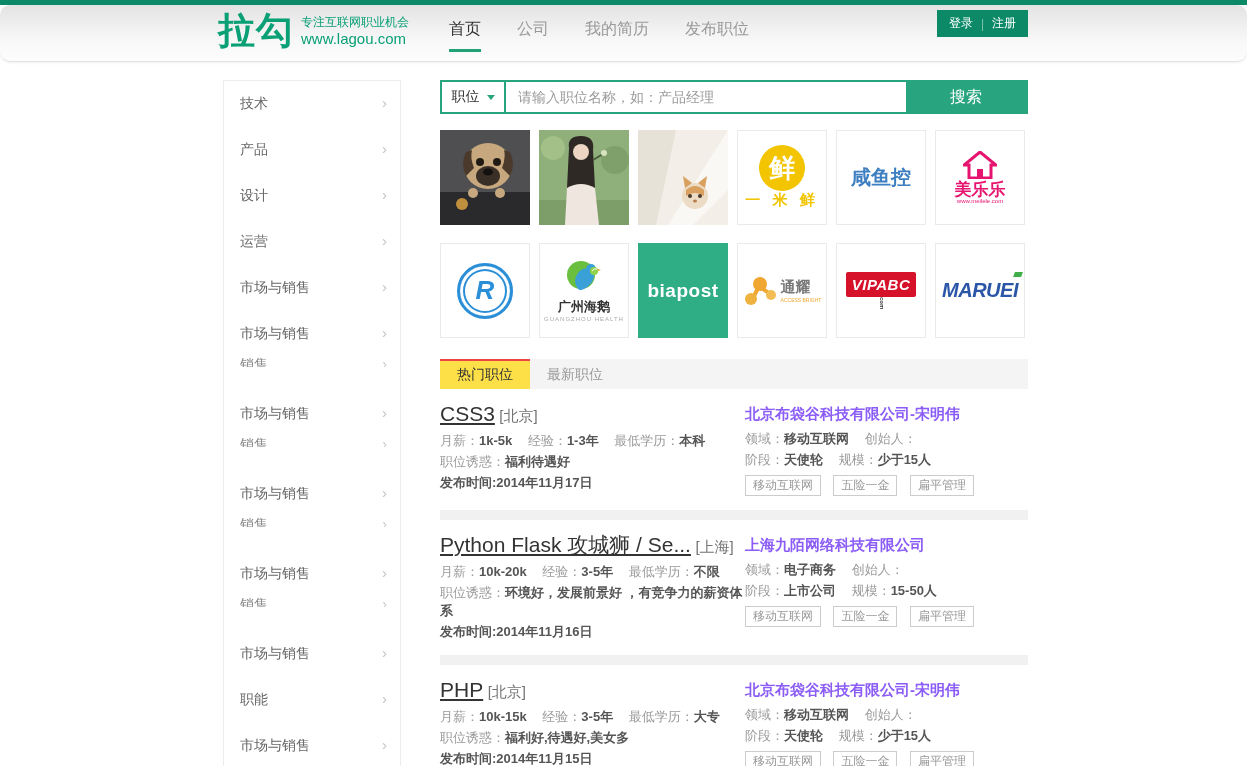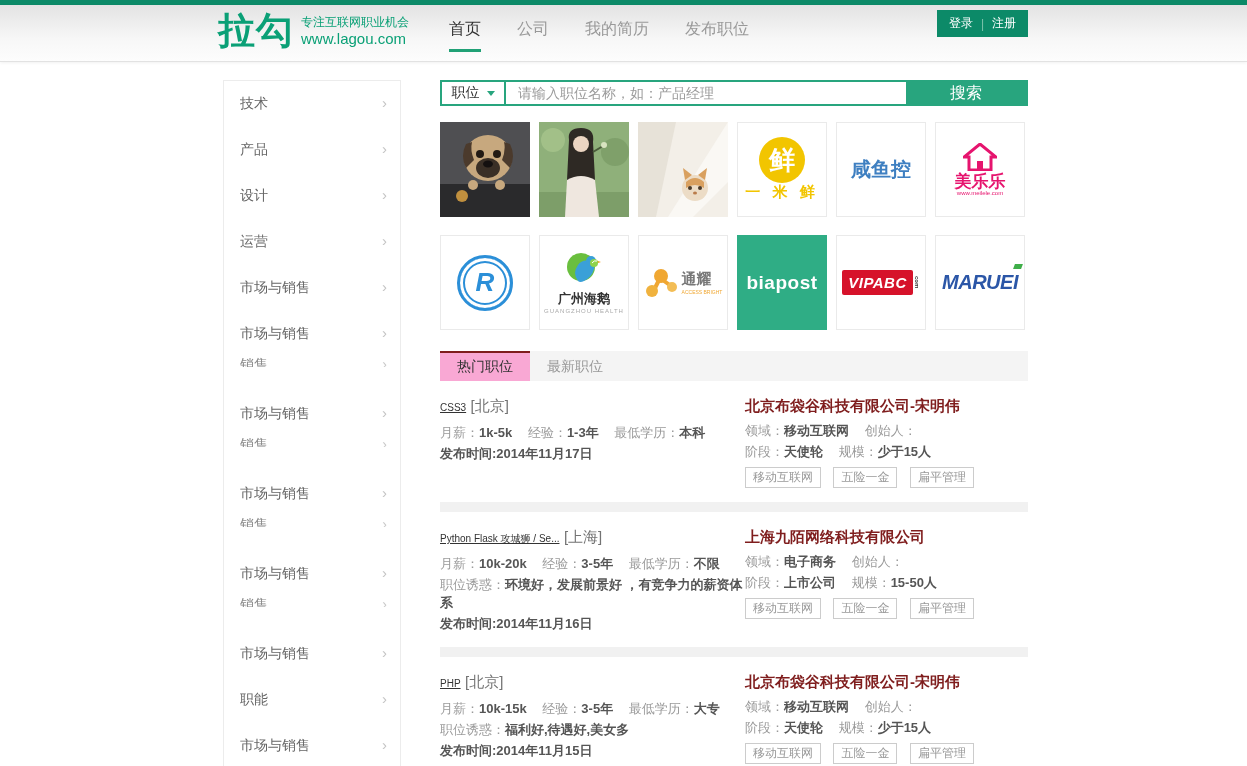--- a/index.html
+++ b/index.html
@@ -3,21 +3,21 @@
 <meta charset="utf-8">
 <style>
   * { margin:0; padding:0; box-sizing:border-box; }
   html,body { width:1247px; height:766px; overflow:hidden; background:#fff;
     font-family:"Liberation Sans","DejaVu Sans",sans-serif; }
   .page { position:relative; width:1247px; height:766px; background:#fff; }
 
   
   .topstrip { height:5px; background:#0c8a68; }
   header { position:relative; height:57px; background:linear-gradient(180deg,#e3e3e3 0%,#f7f7f7 60%,#fdfdfd 100%);
-    border-bottom:1px solid #e2e2e2; box-shadow:0 1px 3px rgba(0,0,0,.06); }
+    border-bottom:1px solid #e2e2e2; box-shadow:0 1px 3px rgba(0,0,0,.06);border-radius:10px; }
   .header-inner { display:flex; align-items:flex-start; padding-left:218px; height:52px; }
   .brand { display:flex; align-items:center; margin-top:6px; cursor:pointer; }
   .logo-zh { font-size:37px; font-weight:bold; color:#0aa076; line-height:40px; letter-spacing:1px; }
   .brand-sub { margin-left:7px; display:flex; flex-direction:column; color:#0aa076; }
   .brand-tagline { font-size:12px; font-weight:normal; line-height:16px; }
   .brand-url { font-size:15px; line-height:18px; }
   nav { display:flex; margin-left:40px; margin-top:14px; }
   .nav-item { font-size:16px; color:#999; margin-right:36px; padding-bottom:12px; cursor:pointer; position:relative; }
   .nav-item.active { color:#333; }
   .nav-item.active::after { content:""; position:absolute; left:0; right:0; bottom:0; height:3px; background:#21a176; }
@@ -30,21 +30,21 @@
   aside { width:178px; border:1px solid #ececec; background:#fff; flex-shrink:0; }
   .side-item { position:relative; padding:14px 16px; font-size:14px; color:#666; cursor:pointer; }
   .side-item .chev { position:absolute; right:13px; top:13px; color:#c4c4c4; font-size:15px; }
   .side-clip { height:10px; overflow:hidden; padding:0 16px; margin-bottom:24px; font-size:14px;
     line-height:15px; color:#8a8a8a; position:relative; cursor:pointer; }
   .side-clip .chev { position:absolute; right:13px; top:0; color:#c9c9c9; font-size:14px; }
 
   .content { width:588px; margin-left:39px; }
 
   
-  .searchbar { display:flex; height:26px; border:2px solid #28a57e; background:#fff; }
+  .searchbar { display:flex; height:34px; border:2px solid #28a57e; background:#fff; }
   .search-cat { width:64px; border-right:2px solid #28a57e; display:flex; align-items:center;
     justify-content:center; font-size:14px; color:#333; cursor:pointer; flex-shrink:0; }
   .caret { width:0; height:0; border-left:4px solid transparent; border-right:4px solid transparent;
     border-top:5px solid #28a57e; margin-left:7px; }
   .search-input { flex:1; border:none; outline:none; padding:0 12px; font-size:14px; color:#333;
     font-family:inherit; }
   .search-input::placeholder { color:#9b9b9b; }
   .search-btn { width:120px; background:#28a57e; color:#fff; border:none; font-size:16px;
     cursor:pointer; font-family:inherit; flex-shrink:0; }
 
@@ -77,35 +77,35 @@
     padding:4px 6px; border-radius:2px; letter-spacing:.5px; }
   .vip-com { font-size:6px; color:#333; writing-mode:vertical-rl; margin-left:1px; font-weight:bold; }
   .maruei-wrap { position:relative; }
   .maruei-text { color:#2b56a7; font-size:20px; font-weight:bold; font-style:italic; letter-spacing:-0.5px; }
   .maruei-tick { position:absolute; top:-7px; right:-4px; width:8px; height:5px; background:#3fae49;
     transform:skewX(-20deg); }
 
   
   .tabbar { margin-top:21px; height:30px; background:#f4f4f4; display:flex; }
   .tab { width:90px; text-align:center; font-size:14px; color:#999; line-height:30px; cursor:pointer; }
-  .tab.active { background:#f9a8d4; color:#333; border-top:2px solid #7f1d1d; line-height:27px; }
+  .tab.active { background:#fde047; color:#333; border-top:2px solid #ef4444; line-height:27px; }
 
   
   .job-row { display:flex; padding:16px 0 0 0; background:#fff; }
   .job-left { width:305px; flex-shrink:0; }
   .job-right { flex:1; }
   .job-title-line { margin-bottom:7px; line-height:18px; }
-  .job-title { font-size:10px; color:#333; text-decoration:underline; cursor:pointer; }
+  .job-title { font-size:21px; color:#333; text-decoration:underline; cursor:pointer; }
   .job-city { font-size:15px; color:#737373; }
   .meta { margin-top:3px; font-size:13px; line-height:18px; color:#9a9a9a; }
   .meta b { color:#555; font-weight:bold; }
   .meta .lbl { color:#9a9a9a; }
   .meta .gap { display:inline-block; width:12px; }
   .pubdate { color:#555; font-weight:bold; }
-  .company-name { font-size:15px; color:#7f1d1d; font-weight:bold; line-height:18px; margin-bottom:7px; min-height:0; }
+  .company-name { font-size:15px; color:#8b5cf6; font-weight:bold; line-height:18px; margin-bottom:7px; min-height:0; }
   .tags { margin-top:6px; }
   .tag { display:inline-block; border:1px solid #ccc; color:#999; font-size:12px;
     padding:2px 7px; margin-right:8px; line-height:15px; }
   .row-gap { height:10px; background:#f1f1f1; margin-top:14px; }
 </style>
 </head>
 <body>
 
 <div class="page">
 
@@ -293,42 +293,42 @@
             <path d="M14 30 Q8 22 14 14 Q18 8 26 10 Q32 12 30 18 Q28 26 20 30 Q16 32 14 30 Z" fill="#3aa0d8"></path>
             <circle cx="27" cy="10" r="5" fill="#3aa0d8"></circle>
             <path d="M31 9 L37 11 L31 13 Z" fill="#f0a020"></path>
             <circle cx="30" cy="12" r="4" fill="#8fd34a"></circle>
             <path d="M28 12 Q30 9 33 10" stroke="#fff" stroke-width="1" fill="none"></path>
           </svg>
           <div class="haie-name">广州海鹅</div>
           <div class="haie-sub">GUANGZHOU HEALTH</div>
         </div>
 
+        <div class="cell fill-green">
+          <span class="biapost-text">biapost</span>
+        </div>
+
         <div class="cell">
           <div class="ty-row">
             <svg width="34" height="30" viewBox="0 0 34 30">
               <line x1="10" y1="22" x2="16" y2="10" stroke="#f0a732" stroke-width="4"></line>
               <line x1="16" y1="10" x2="27" y2="18" stroke="#f0a732" stroke-width="4"></line>
               <circle cx="8" cy="23" r="6" fill="#f0b23e"></circle>
               <circle cx="17" cy="8" r="7" fill="#f0a732"></circle>
               <circle cx="28" cy="19" r="5" fill="#f3bd55"></circle>
             </svg>
             <div>
               <span class="ty-name">通耀</span>
               <span class="ty-sub">ACCESS BRIGHT</span>
             </div>
           </div>
         </div>
 
-        <div class="cell fill-green">
-          <span class="biapost-text">biapost</span>
-        </div>
-
-        <div class="cell">
-          <div style="display:flex;align-items:center;">
+        <div class="cell">
+          <div style="display:flex;align-items:center;flex-direction:column;">
             <span class="vip-box">VIPABC</span>
             <span class="vip-com">com</span>
           </div>
         </div>
 
         <div class="cell">
           <div class="maruei-wrap">
             <span class="maruei-text">MARUEI</span>
             <span class="maruei-tick"></span>
           </div>
@@ -346,20 +346,23 @@
           <div class="job-title-line">
             <span class="job-title">CSS3</span>
             <span class="job-city">[北京]</span>
           </div>
           <div class="meta">
             <span class="lbl">月薪：</span><b>1k-5k</b><span class="gap"></span>
             <span class="lbl">经验：</span><b>1-3年</b><span class="gap"></span>
             <span class="lbl">最低学历：</span><b>本科</b>
           </div>
           <div class="meta">
+            <span class="lbl">职位诱惑：</span><b>福利待遇好</b>
+          </div>
+          <div class="meta">
             <span class="pubdate">发布时间:</span><span class="pubdate">2014年11月17日</span>
           </div>
         </div>
         <div class="job-right">
           <div class="company-name">北京布袋谷科技有限公司-宋明伟</div>
           <div class="meta">
             <span class="lbl">领域：</span><b>移动互联网</b><span class="gap"></span>
             <span class="lbl">创始人：</span><b></b>
           </div>
           <div class="meta">

